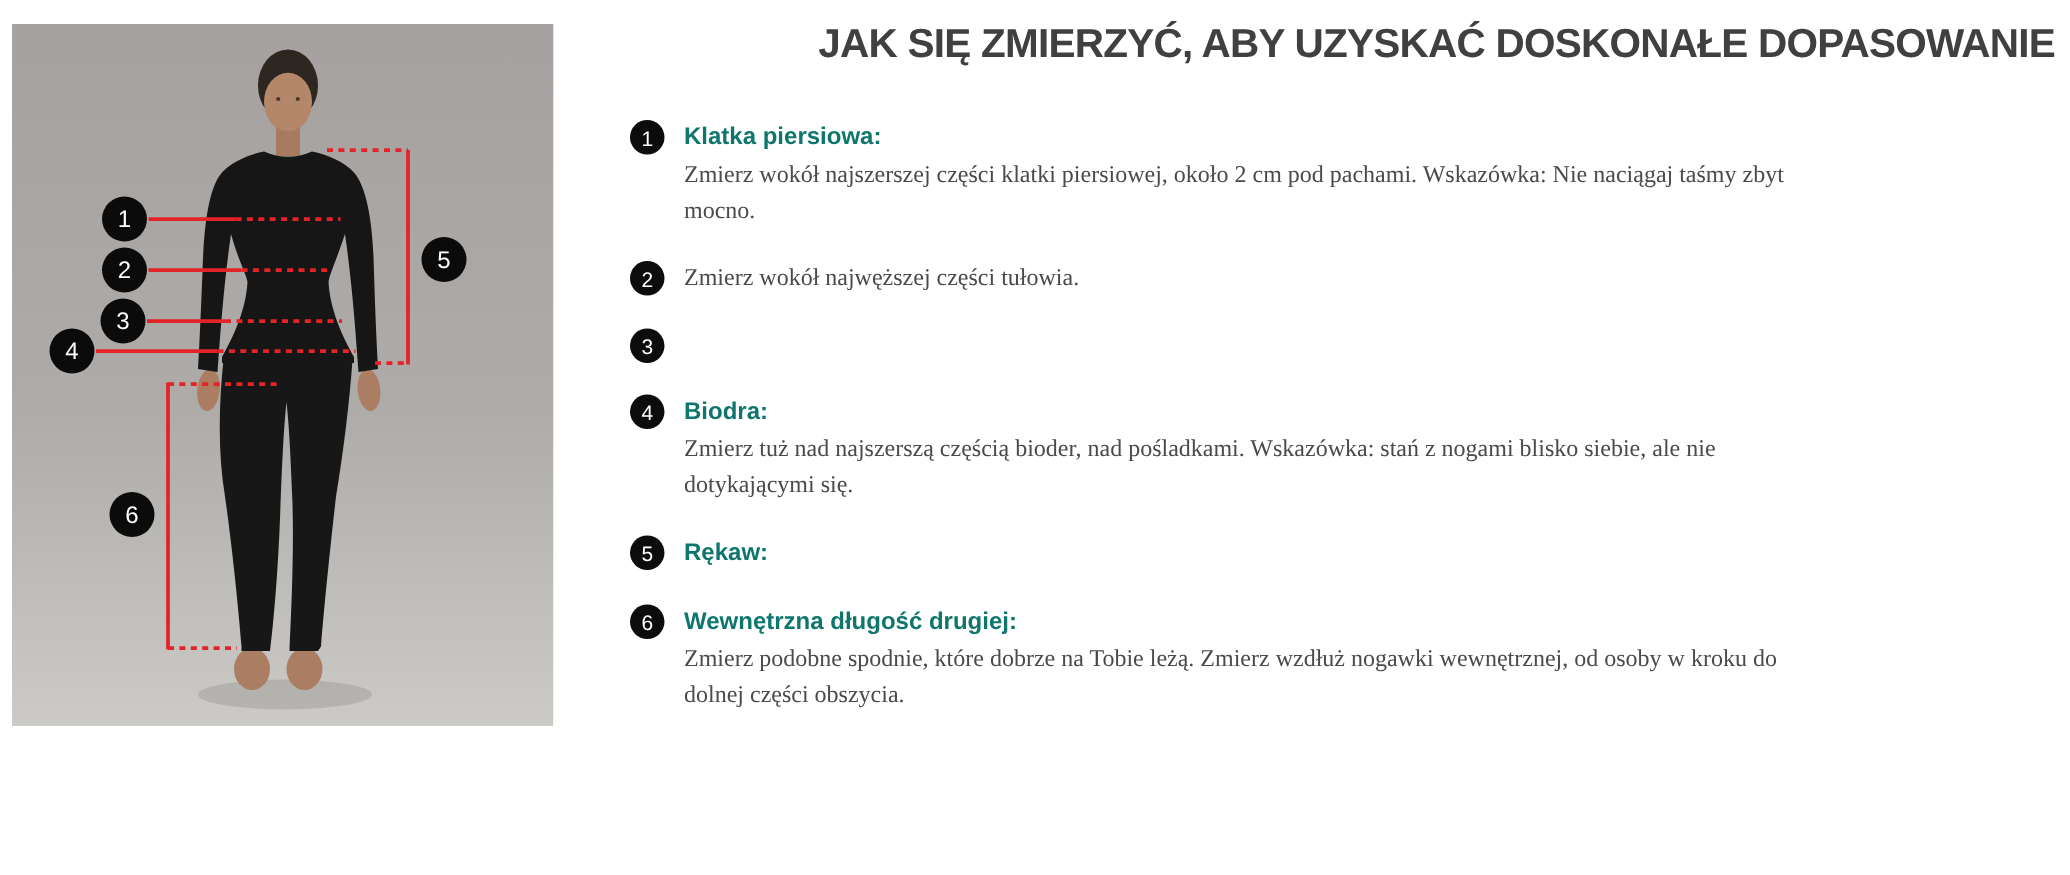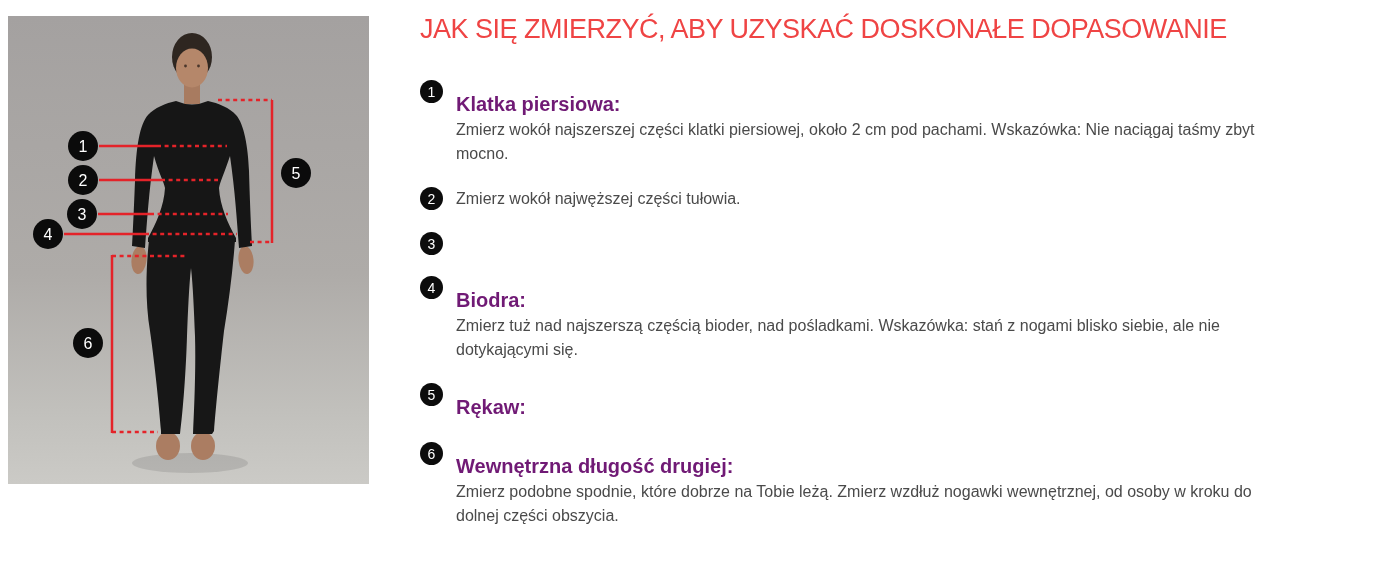--- a/index.html
+++ b/index.html
@@ -19,45 +19,47 @@
   .photo svg { display: block; }
 
   
   .content {
     position: absolute; left: 420px; top: 0;
     width: 950px;
   }
   .page-title {
     margin: 14px 0 0 0;
     font-size: 27px; line-height: 30px;
-    font-weight: 400;
+    font-weight: 700;
     letter-spacing: -0.5px;
-    color: #ef4444;
+    color: #404040;
+    text-align: right;
   }
   .measure-list { margin-top: 36px; }
   .measure-item { display: flex; gap: 13px; margin-bottom: 21px; }
   .badge {
     flex: none;
     width: 23px; height: 23px; border-radius: 50%;
     background: #0c0c0c; color: #ffffff;
     font-size: 14px; font-weight: 500;
     display: flex; align-items: center; justify-content: center;
     margin-top: 0;
   }
   .item-text { min-width: 0; }
   .item-heading {
-    margin: 13px 0 2px 0;
-    font-size: 20px; line-height: 23px;
-    font-weight: 700; color: #701a75;
+    margin: 0 0 2px 0;
+    font-size: 16px; line-height: 23px;
+    font-weight: 700; color: #0f766e;
   }
   .item-body {
     margin: 0;
     font-size: 16px; line-height: 24px;
     color: #4a4a4a;
     white-space: pre-line;
+    font-family: Liberation Serif, serif;
   }
 </style>
 </head>
 <body>
 
 <div class="page">
 
   <div class="photo">
     <svg viewBox="0 0 361 468" width="361" height="468" xmlns="http://www.w3.org/2000/svg">
       <defs>

